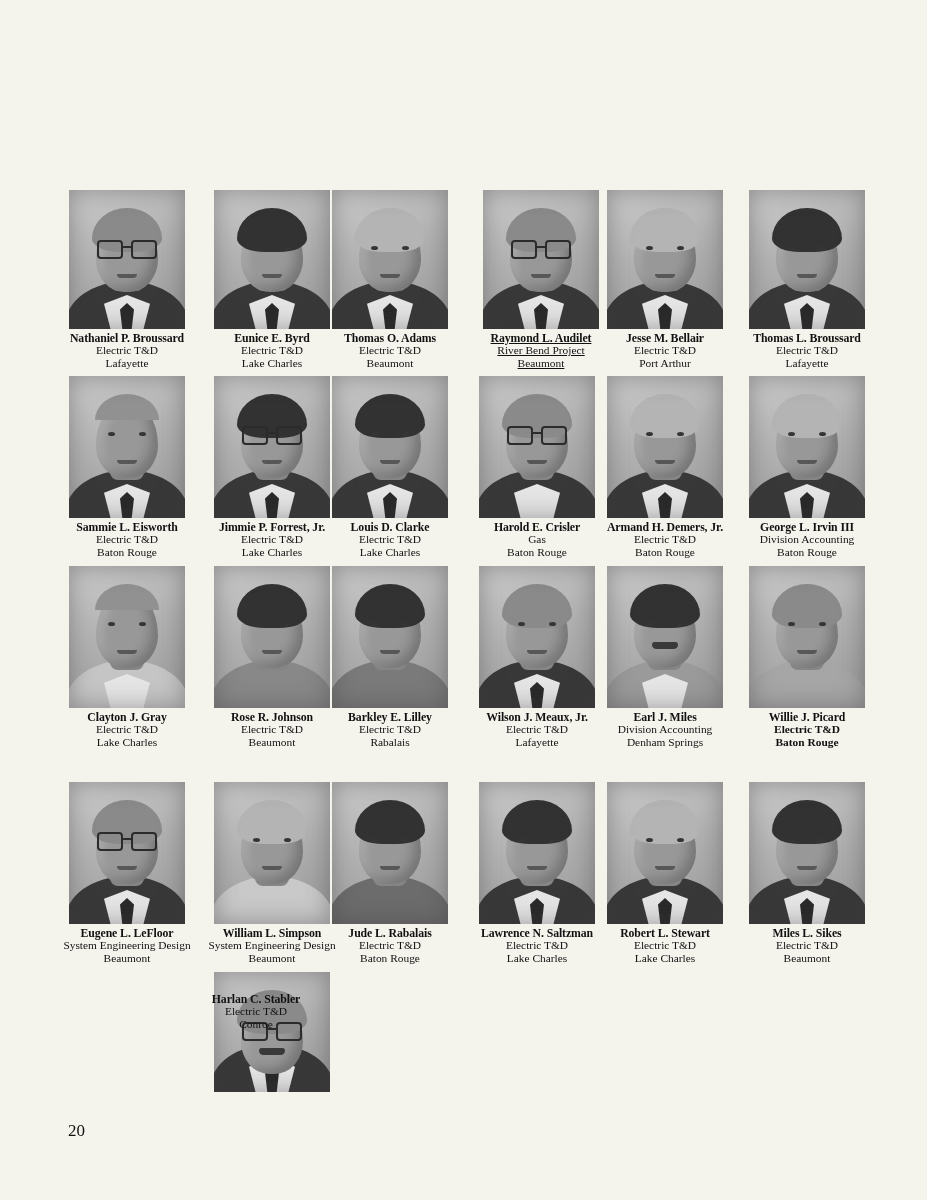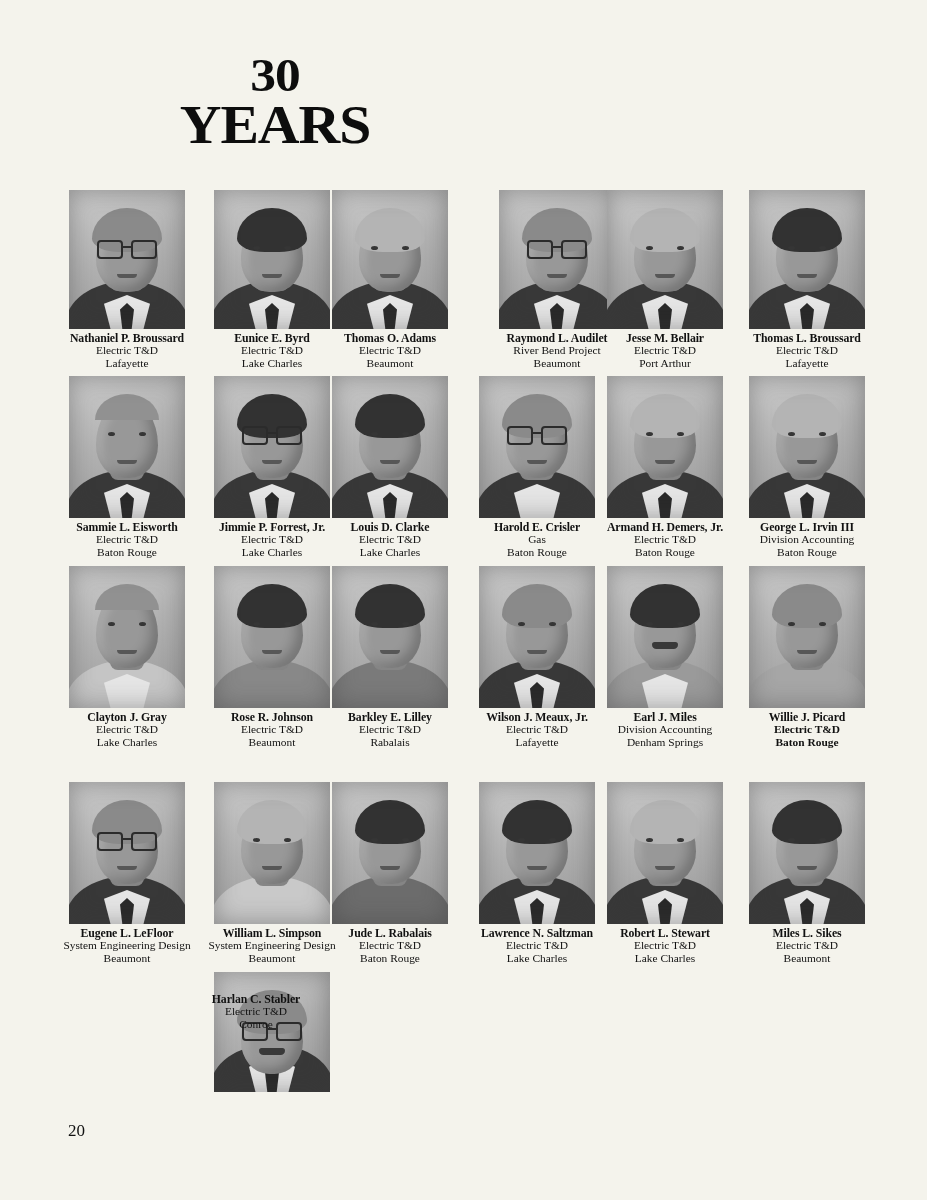--- a/index.html
+++ b/index.html
@@ -262,24 +262,20 @@
     font-family: "Liberation Serif", serif;
     color: #111;
   }
 </style>
 </head>
 <body>
 
 <div class="page">
 
   <div class="headings">
-    <div class="head-30">
-      <span class="num">30</span>
-      <span class="word">YEARS</span>
-    </div>
   </div>
 
   <div class="grid">
 
     <div class="row">
 
       <div class="cell" style="left:42px;top:0;">
         <div class="photo">
           <div class="bg"></div>
             <div class="shoulder"></div>
@@ -336,21 +332,21 @@
             <div class="mouth"></div>
             <div class="vignette"></div>
         </div>
         <div class="caption">
           <span class="nm">Thomas O. Adams</span>
           <span class="dept">Electric T&amp;D</span>
           <span class="loc">Beaumont</span>
         </div>
       </div>
 
-      <div class="cell" style="left:472px;top:0;">
+      <div class="cell" style="left:456px;top:0;text-decoration:underline;">
         <div class="photo">
           <div class="bg"></div>
             <div class="shoulder"></div>
             <div class="shirt"></div>
             <div class="tie"></div>
           <div class="neck"></div>
             <div class="head"></div>
             <div class="hair grey"></div>
           <div class="glasses">
               <div class="bridge"></div>

